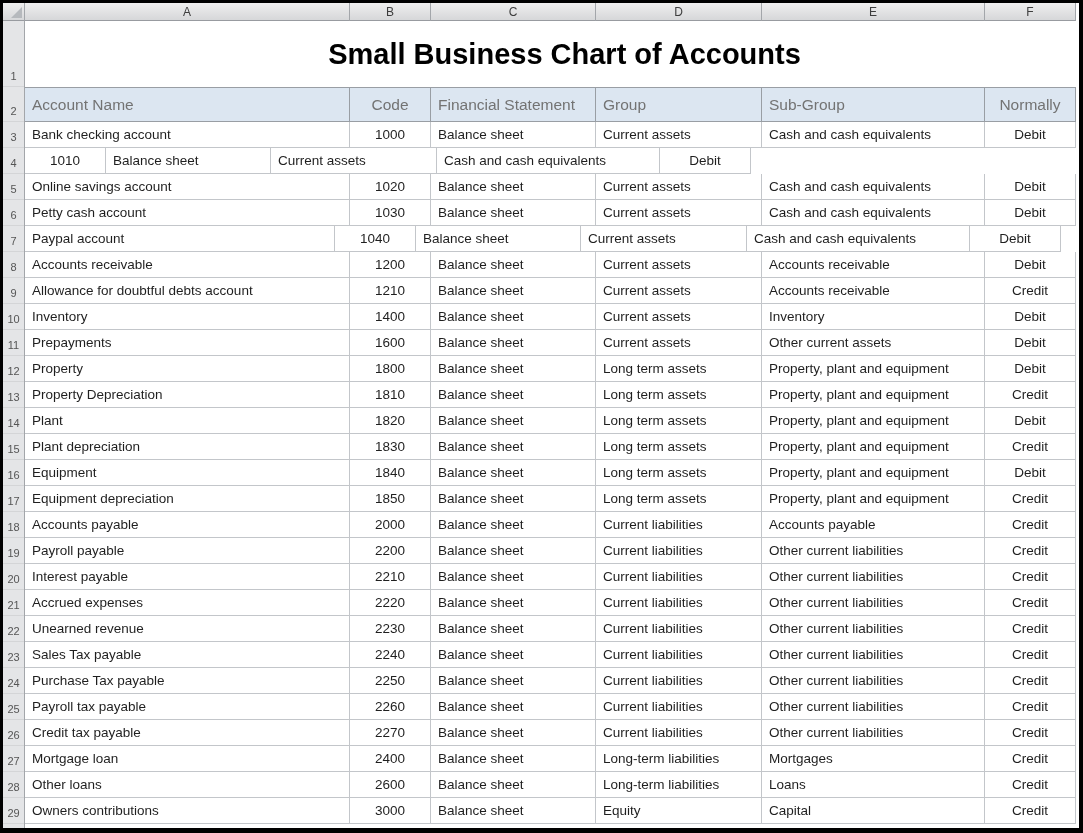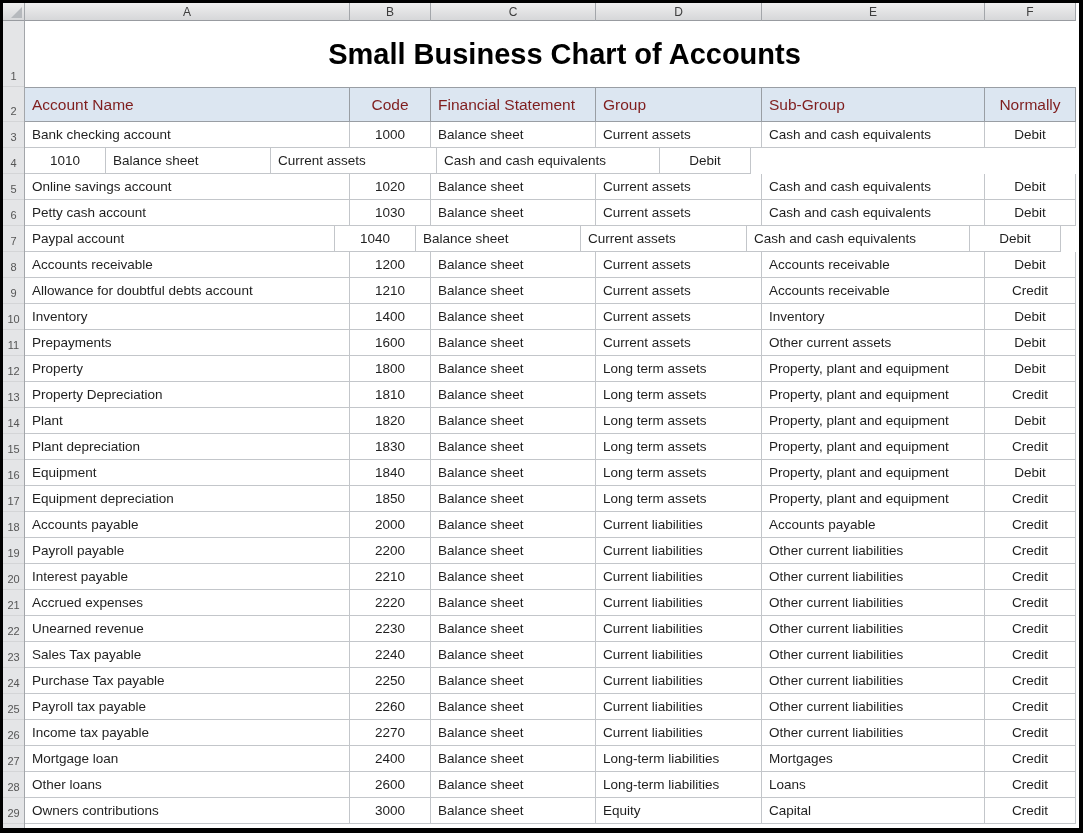--- a/index.html
+++ b/index.html
@@ -67,21 +67,21 @@
   .hrow {
     display:flex; height:35px; box-sizing:border-box;
     background:#dce6f1;
     border-top:1px solid #999ea4;
     border-bottom:1px solid #999ea4;
   }
   .hcell {
     box-sizing:border-box;
     border-right:1px solid #999ea4;
     display:flex; align-items:center;
-    font-size:15.5px; color:#7f1d1d;
+    font-size:15.5px; color:#737373;
     padding:0 7px; white-space:nowrap; overflow:hidden;
   }
   .drow { display:flex; height:26px; }
   .dcell {
     box-sizing:border-box;
     border-right:1px solid #c3c6ca;
     border-bottom:1px solid #c3c6ca;
     font-size:13.5px; color:#1f1f1f;
     display:flex; align-items:center;
     padding:0 7px; white-space:nowrap; overflow:hidden;
@@ -331,21 +331,21 @@
           </div>
           <div class="drow">
             <div class="dcell" style="width: 325px;">Payroll tax payable</div>
             <div class="dcell center" style="width: 81px;">2260</div>
             <div class="dcell" style="width: 165px;">Balance sheet</div>
             <div class="dcell" style="width: 166px;">Current liabilities</div>
             <div class="dcell" style="width: 223px;">Other current liabilities</div>
             <div class="dcell center" style="width: 91px;">Credit</div>
           </div>
           <div class="drow">
-            <div class="dcell" style="width: 325px;">Income tax payable</div>
+            <div class="dcell" style="width: 325px;">Credit tax payable</div>
             <div class="dcell center" style="width: 81px;">2270</div>
             <div class="dcell" style="width: 165px;">Balance sheet</div>
             <div class="dcell" style="width: 166px;">Current liabilities</div>
             <div class="dcell" style="width: 223px;">Other current liabilities</div>
             <div class="dcell center" style="width: 91px;">Credit</div>
           </div>
           <div class="drow">
             <div class="dcell" style="width: 325px;">Mortgage loan</div>
             <div class="dcell center" style="width: 81px;">2400</div>
             <div class="dcell" style="width: 165px;">Balance sheet</div>

